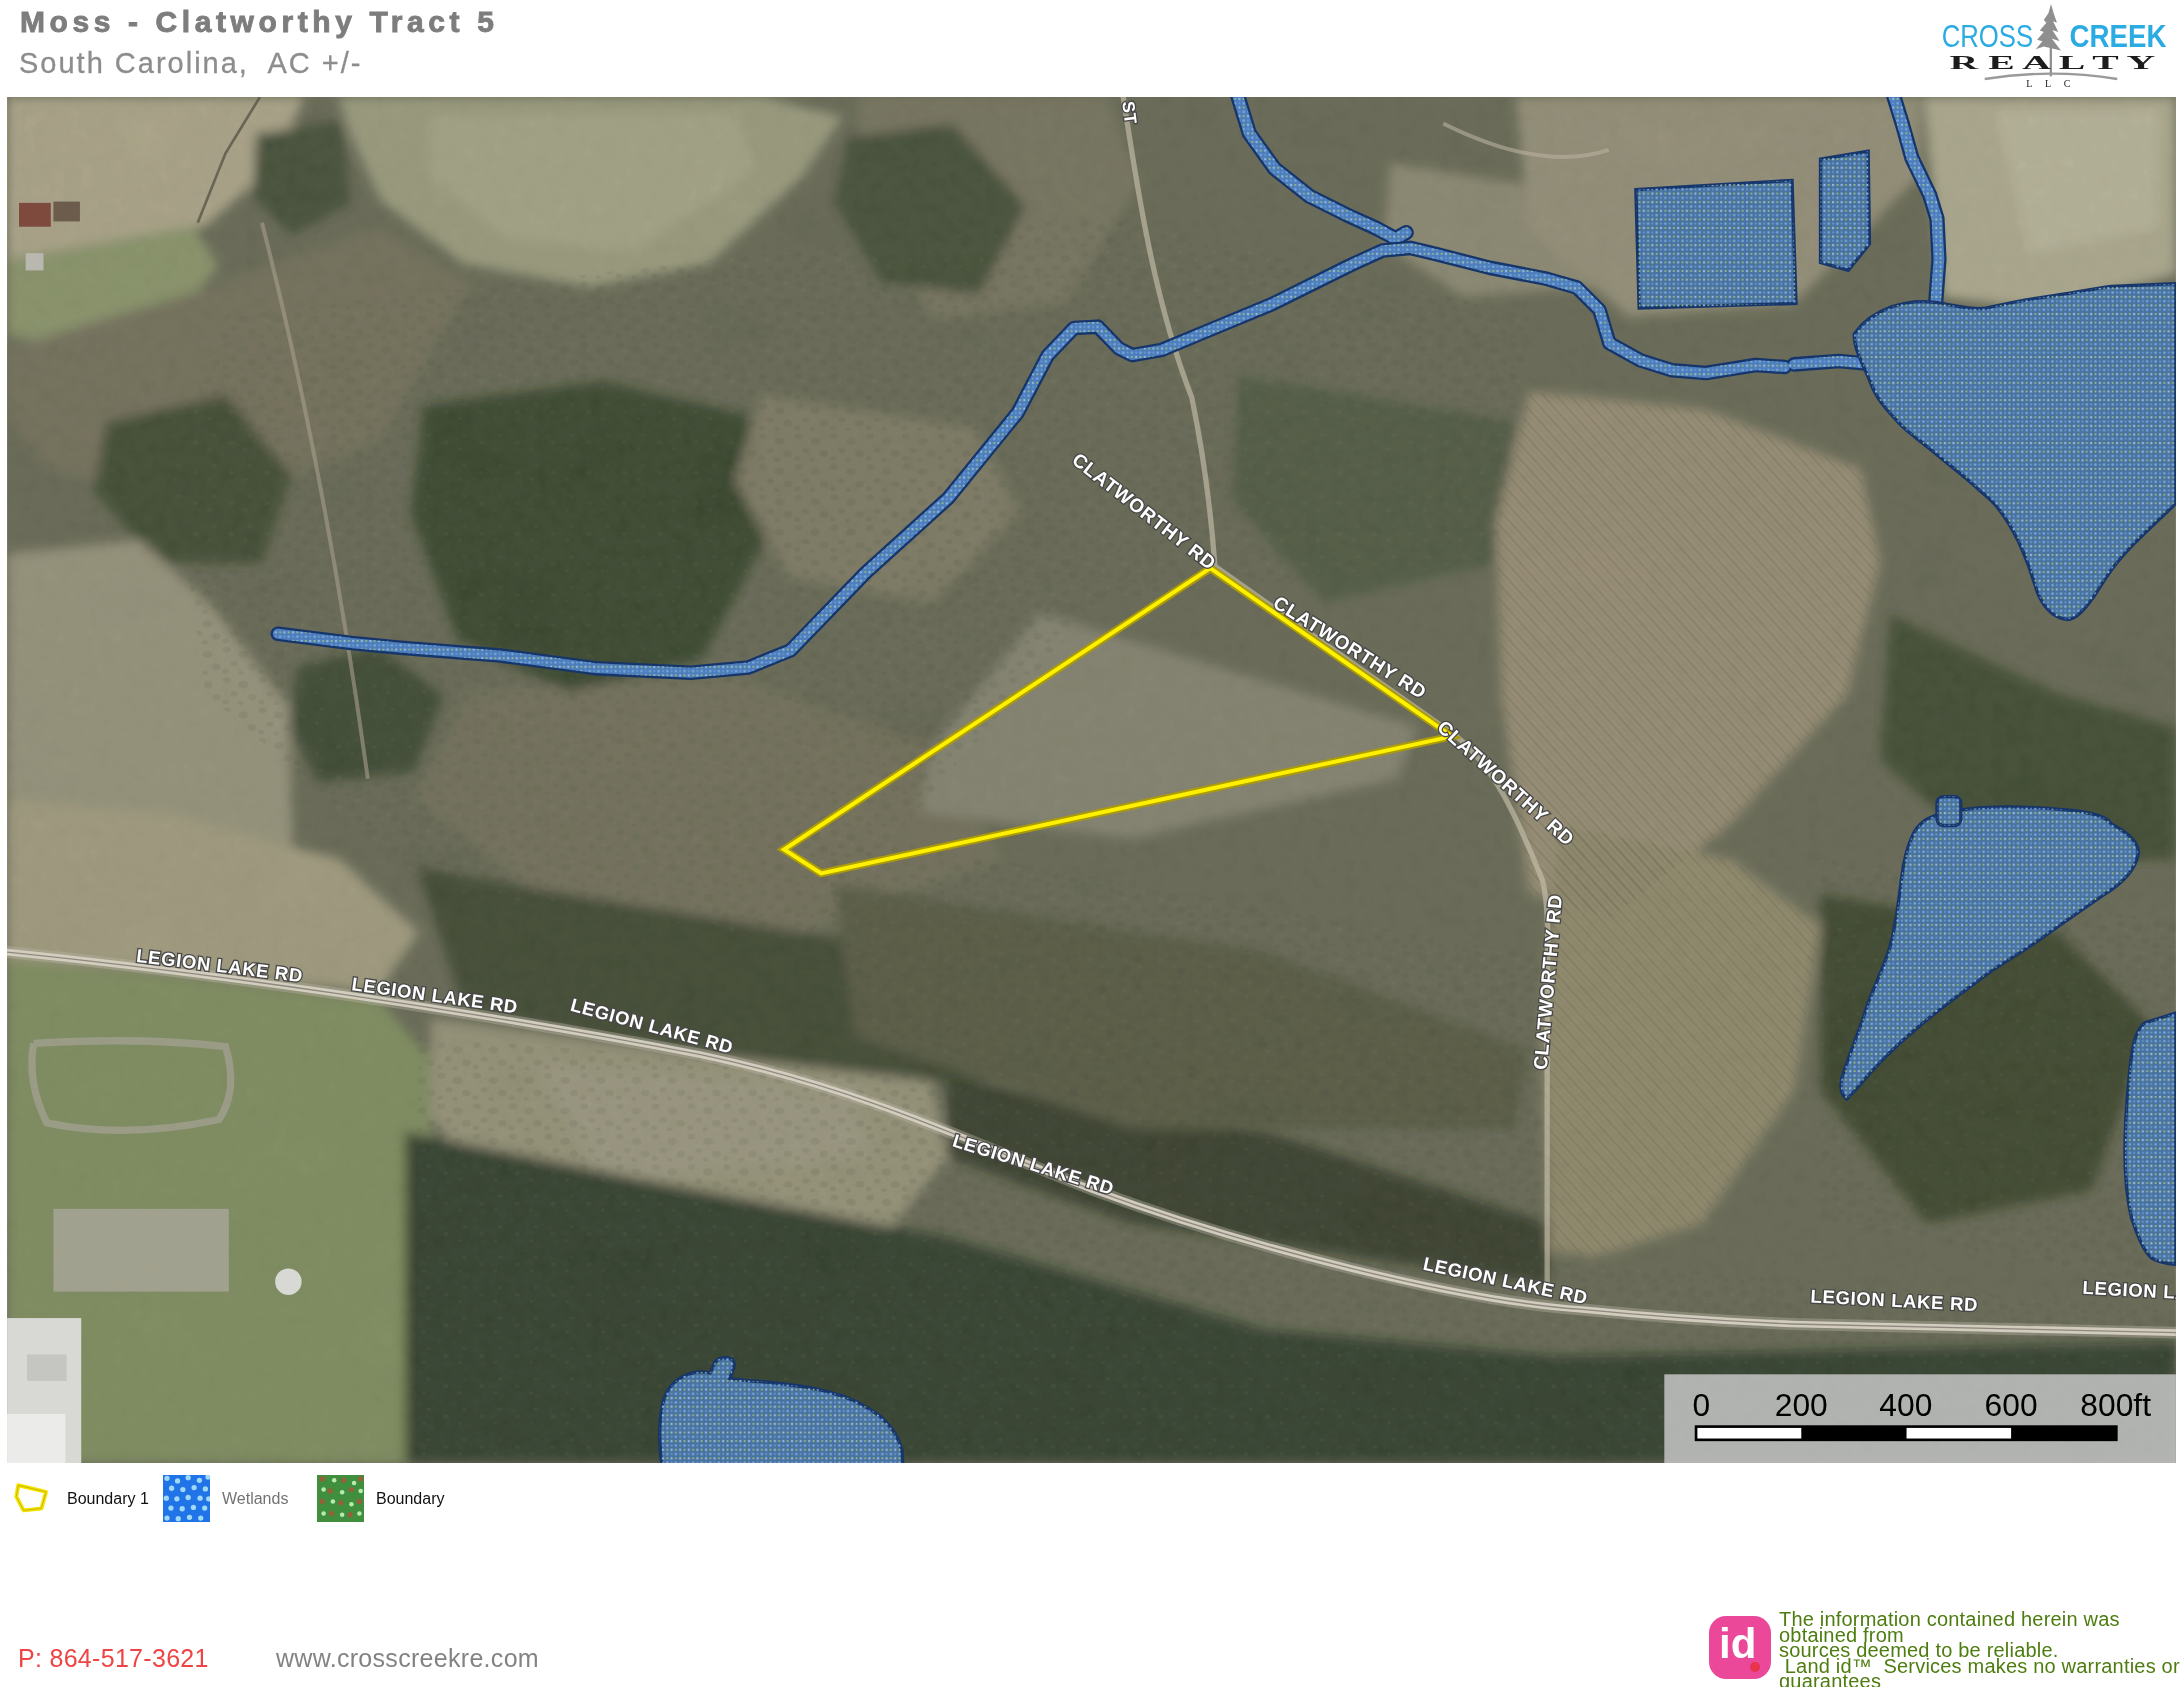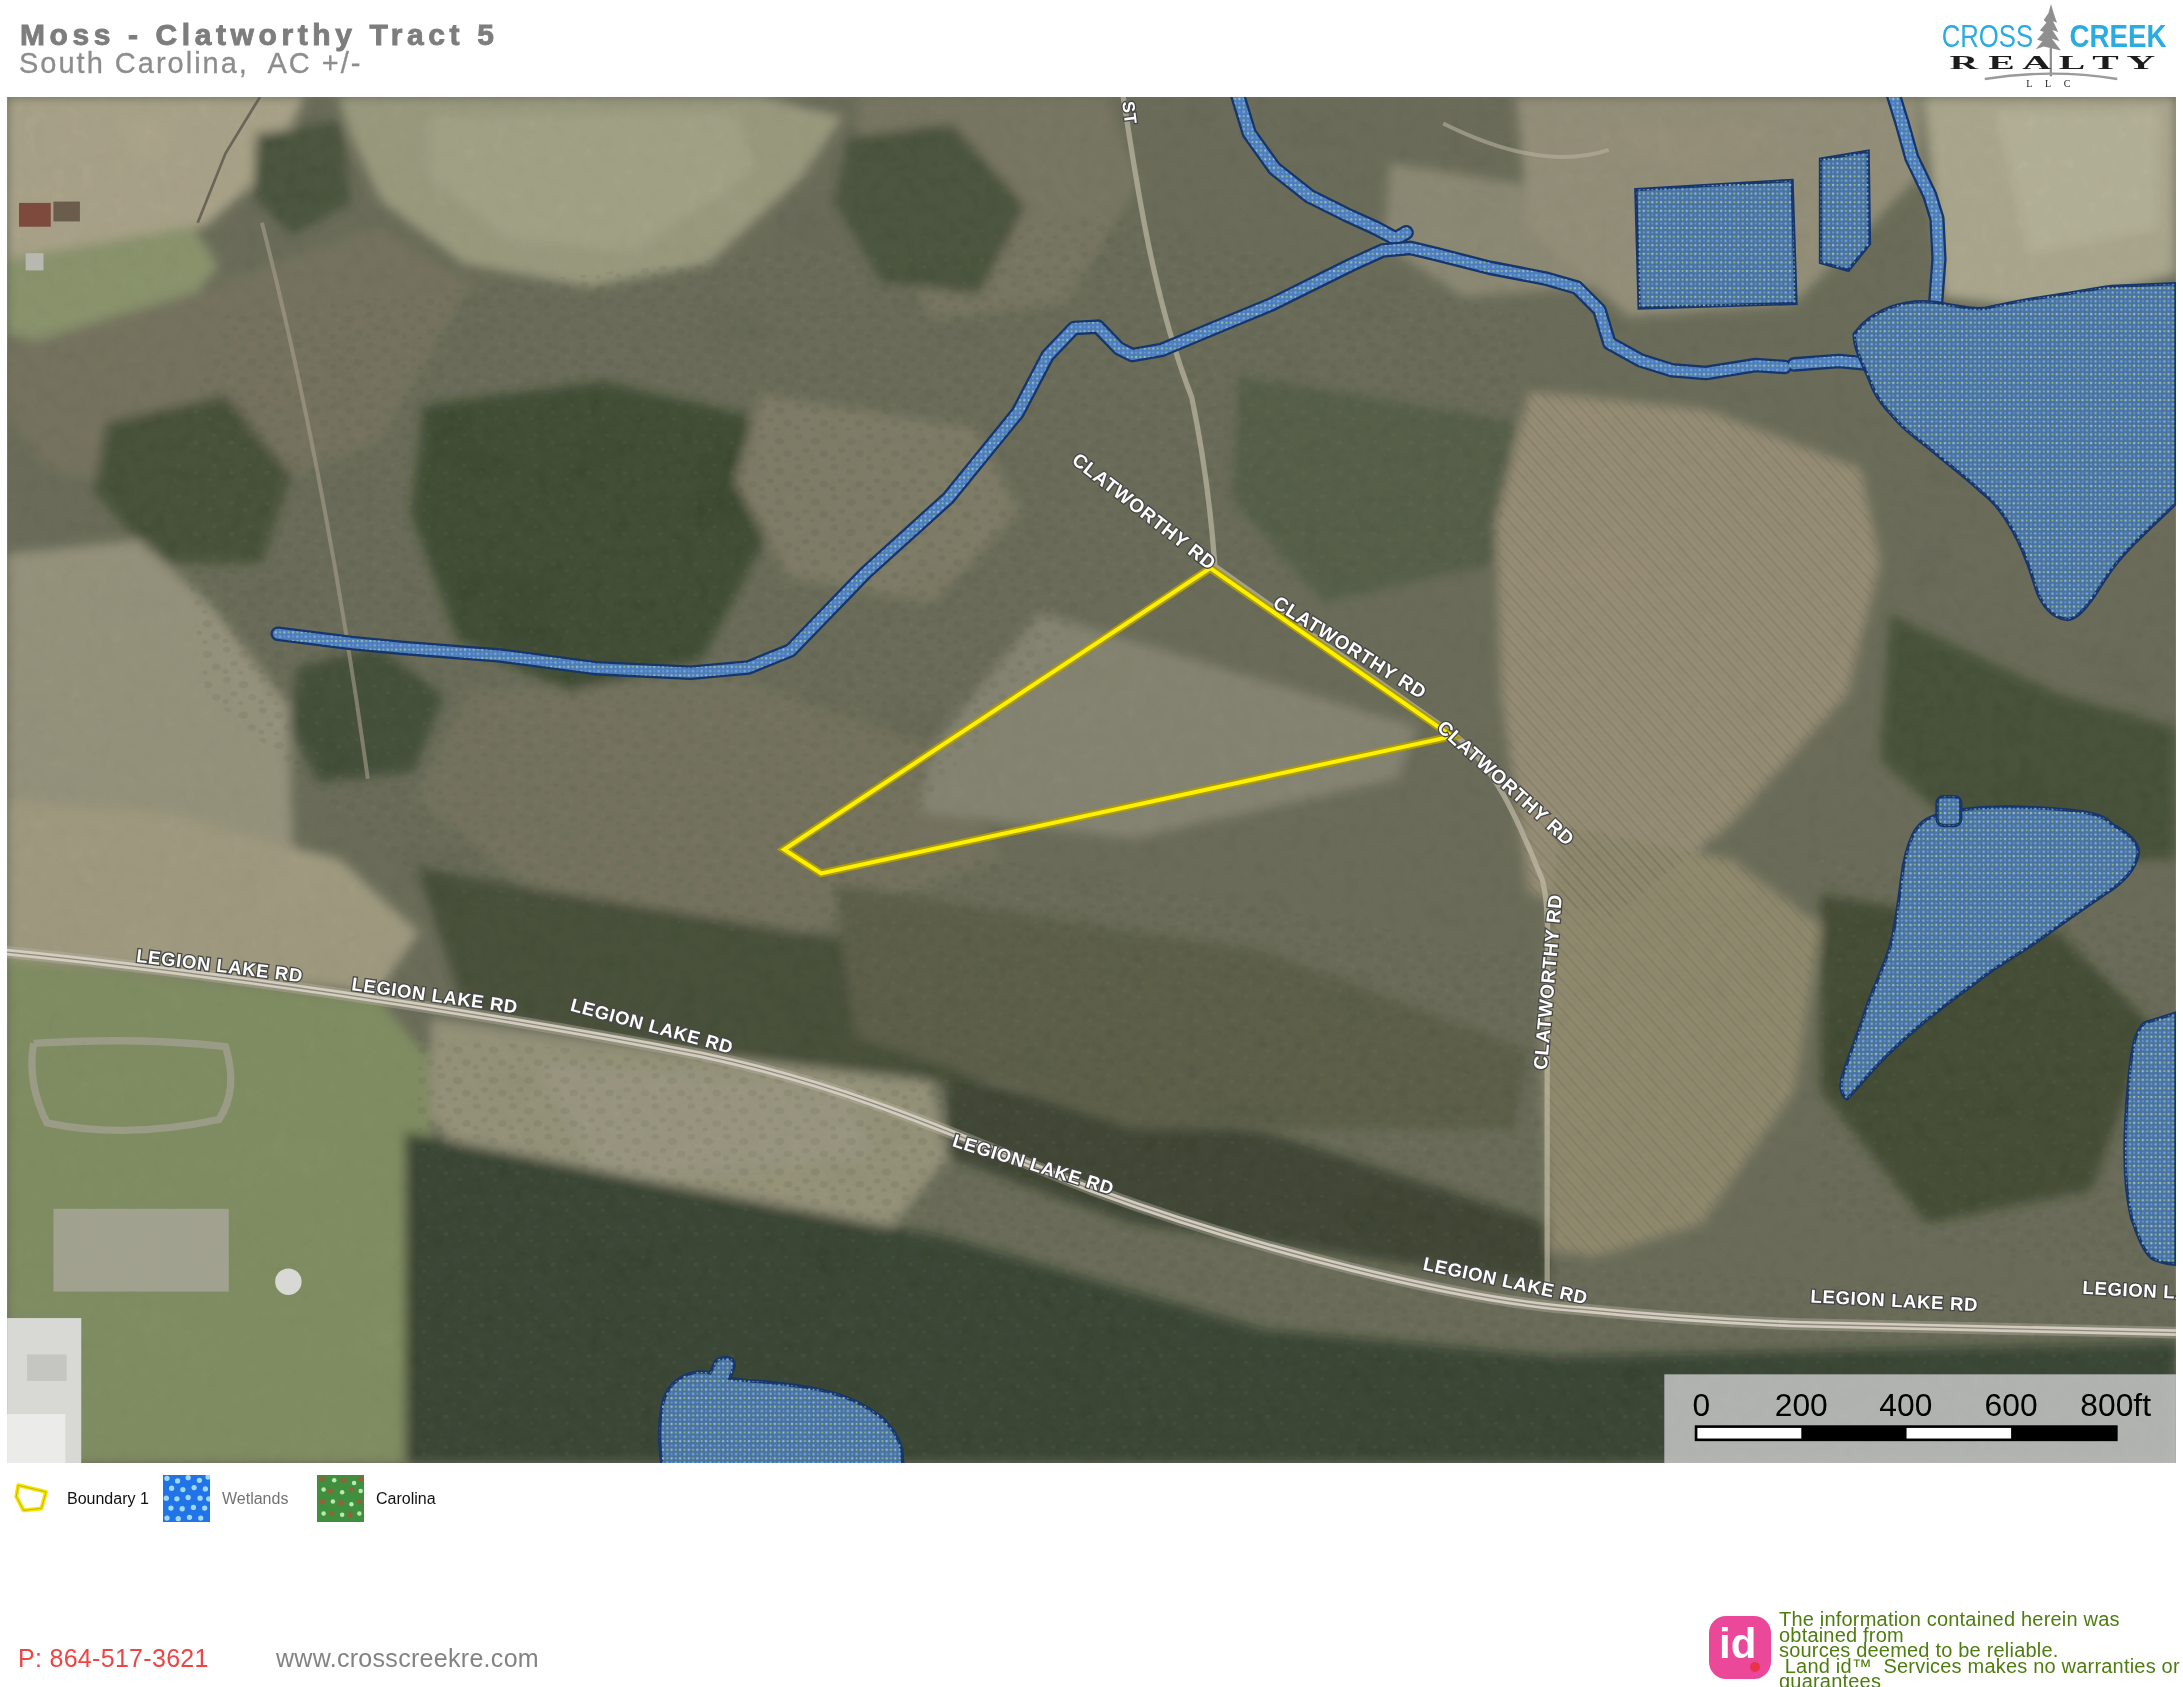--- a/index.html
+++ b/index.html
@@ -3,21 +3,21 @@
 <meta charset="utf-8">
 <style>
   html,body{margin:0;padding:0;}
   body{width:2183px;height:1688px;background:#ffffff;position:relative;
        font-family:"Liberation Sans", sans-serif;overflow:hidden;}
   .abs{position:absolute;}
 </style>
 </head>
 <body>
 
-<div class="abs" style="left:20px;top:18px;font-size:30px;font-weight:bold;color:#7d7d7d;letter-spacing:4.6px;-webkit-text-stroke:0.9px #7d7d7d;">Moss - Clatworthy Tract 5</div>
+<div class="abs" style="left:20px;top:5px;font-size:30px;font-weight:bold;color:#7d7d7d;letter-spacing:4.6px;-webkit-text-stroke:0.9px #7d7d7d;">Moss - Clatworthy Tract 5</div>
 
 <div class="abs" style="left:19px;top:47px;font-size:29px;color:#8d8d8d;letter-spacing:2px;-webkit-text-stroke:0.3px #8d8d8d;">South Carolina,&nbsp; AC +/-</div>
 
 <div class="abs" style="left:1939px;top:0px;width:232px;height:93px;">
 <svg width="232" height="93" viewBox="0 0 350 140">
 
   <text x="4" y="71" font-size="46" fill="#2aabe2" textLength="138" lengthAdjust="spacingAndGlyphs">CROSS</text>
 
   <text x="197" y="71" font-size="46" font-weight="bold" fill="#2aabe2" textLength="146" lengthAdjust="spacingAndGlyphs">CREEK</text>
 
@@ -384,21 +384,21 @@
       <circle cx="38" cy="26" r="3.4"></circle>
       <circle cx="66" cy="24" r="3.4"></circle>
     <circle cx="24" cy="40" r="3.4"></circle>
       <circle cx="52" cy="44" r="3.4"></circle>
     <circle cx="10" cy="58" r="3.4"></circle>
       <circle cx="38" cy="60" r="3.4"></circle>
       <circle cx="64" cy="58" r="3.4"></circle>
   </g>
 </svg>
 
-<div class="abs" style="left:376px;top:1490px;font-size:16px;color:#111;">Carolina</div>
+<div class="abs" style="left:376px;top:1490px;font-size:16px;color:#111;">Boundary</div>
 
 <div class="abs" style="left:18px;top:1644px;font-size:25px;color:#ef4444;letter-spacing:0.3px;">P: 864-517-3621</div>
 
 <div class="abs" style="left:276px;top:1644px;font-size:25px;color:#838383;letter-spacing:0.3px;">www.crosscreekre.com</div>
 
 <div class="abs" style="left:1709px;top:1616px;width:62px;height:63px;background:#ec4899;border-radius:17px;">
   <div style="position:absolute;left:10px;top:4px;font-size:42px;font-weight:bold;color:#ffffff;">id</div>
   <div style="position:absolute;left:41px;top:46px;width:10px;height:10px;border-radius:50%;background:#e8334a;"></div>
 </div>
 

